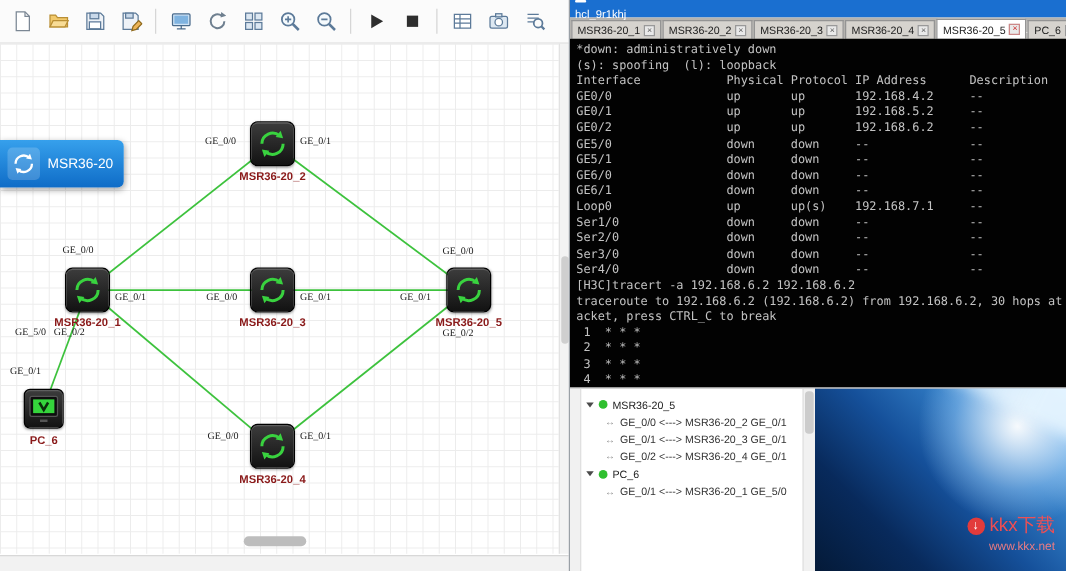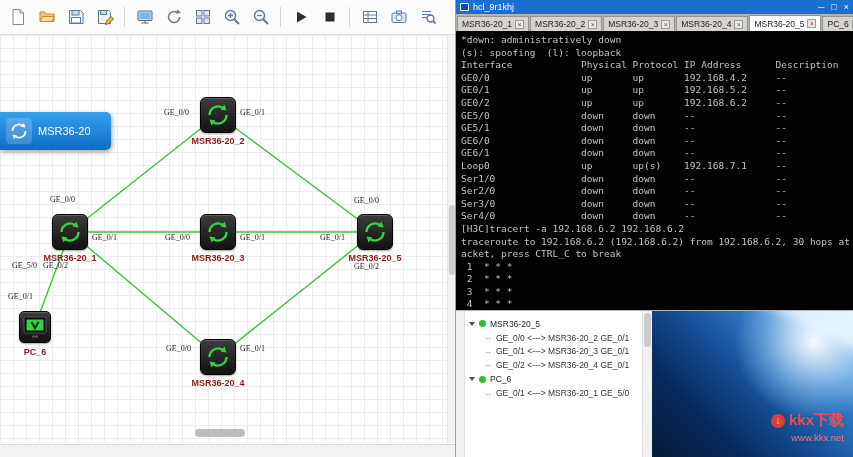--- a/index.html
+++ b/index.html
@@ -21,42 +21,42 @@
   .wires { position:absolute; left:0; top:0; }
   .device { position:absolute; width:36px; height:36px; border-radius:6px;
             background:linear-gradient(#3c3c3c,#121212); border:1px solid #000;
             box-shadow:inset 0 1px 0 rgba(255,255,255,.18), 0 1px 2px rgba(0,0,0,.35);
             display:flex; align-items:center; justify-content:center; }
   .device.pc { width:32px; height:32px; border-radius:5px; }
   .device-label { position:absolute; width:84px; text-align:center; font-size:9px;
                   font-weight:bold; color:#8a1a1a; }
   .port-label { position:absolute; font-size:8px; color:#222; white-space:nowrap;font-family:Liberation Serif, serif; }
 
-  .flyout { position:absolute; left:0; top:112px; width:111px; height:38px; z-index:6;
+  .flyout { position:absolute; left:0; top:112px; width:99px; height:38px; z-index:6;
             background:linear-gradient(180deg,#36a0ec,#0f6cc7); border-radius:0 5px 5px 0;
             box-shadow:1px 2px 5px rgba(0,0,0,.35); display:flex; align-items:center;
             gap:6px; padding:0 6px; }
   .flyout-icon { width:26px; height:26px; border-radius:4px; background:rgba(255,255,255,.18);
                  display:flex; align-items:center; justify-content:center; }
   .flyout-label { color:#fff; font-size:11px; }
 
   .canvas-vscroll { position:absolute; right:0; top:35px; width:8px; height:408px;
                     background:#f3f3f3; border-left:1px solid #e2e2e2; }
   .canvas-vscroll .thumb { position:absolute; left:1px; top:170px; width:6px; height:70px;
                            background:#cfcfcf; border-radius:3px; }
   .canvas-hthumb { position:absolute; left:195px; top:429px; width:50px; height:8px;
                    background:#bdbdbd; border-radius:4px; }
   .bottom-strip { position:absolute; left:0; bottom:0; width:455px; height:13px;
                   background:#f2f2f2; border-top:1px solid #d8d8d8; }
 
   
   .right-pane { position:absolute; left:455px; top:0; width:398px; height:457px;
                 border-left:1px solid #9aa0a6; background:#fff; }
-  .term-titlebar { height:14px; background:#1a6fd0; display:flex; align-items:center;
-                   color:#fff; font-size:9px; padding:0 4px; gap:4px; }
+  .term-titlebar { height:14px; background:#1a6fd0; display:flex; align-items:flex-start;
+                   color:#fff; font-size:9px; padding:0 4px; gap:4px;flex-direction:column; }
   .term-win-icon { width:9px; height:8px; border:1px solid #fff; border-radius:1px;
                    background:#0c4f9e; }
   .term-controls { margin-left:auto; display:flex; gap:7px; font-size:9px; line-height:12px; }
   .term-controls span { cursor:default; }
 
   .term-tabs { height:17px; background:#b5b3af; display:flex; align-items:flex-end;
                gap:1px; padding-left:1px; }
   .term-tab { height:15px; background:#d6d3cе; background:#d6d3ce; border:1px solid #949494;
               border-bottom:none; font-size:8.5px; color:#222; display:flex;
               align-items:center; gap:3px; padding:0 4px; white-space:nowrap; }
@@ -94,21 +94,21 @@
   .glow { position:absolute; top:-45px; right:-45px; width:170px; height:150px;
           background:radial-gradient(circle, rgba(255,255,255,.95),
                      rgba(170,215,255,.4) 45%, transparent 70%); }
   .beam { position:absolute; top:4px; right:-30px; width:300px; height:44px;
           background:linear-gradient(90deg, rgba(255,255,255,0) 0%, rgba(232,246,255,.85) 85%);
           transform:rotate(26deg); transform-origin:100% 0; filter:blur(5px); }
   .watermark { position:absolute; right:10px; bottom:14px; text-align:right; }
   .wm-row { display:flex; align-items:center; justify-content:flex-end; gap:4px; }
   .wm-logo-icon { width:14px; height:14px; border-radius:50%; background:#e23b3b; color:#fff;
                   font-size:10px; line-height:14px; text-align:center; }
-  .wm-title { font-size:15px; font-weight:bold; color:rgba(255,77,77,.92); }
+  .wm-title { font-size:15px; font-weight:normal; color:rgba(255,77,77,.92); }
   .wm-url { font-size:9.5px; color:rgba(255,128,128,.9); margin-top:2px; }
 </style>
 </head>
 <body>
 
 <div>
 
   <div class="left-pane">
 
     <div class="toolbar">

